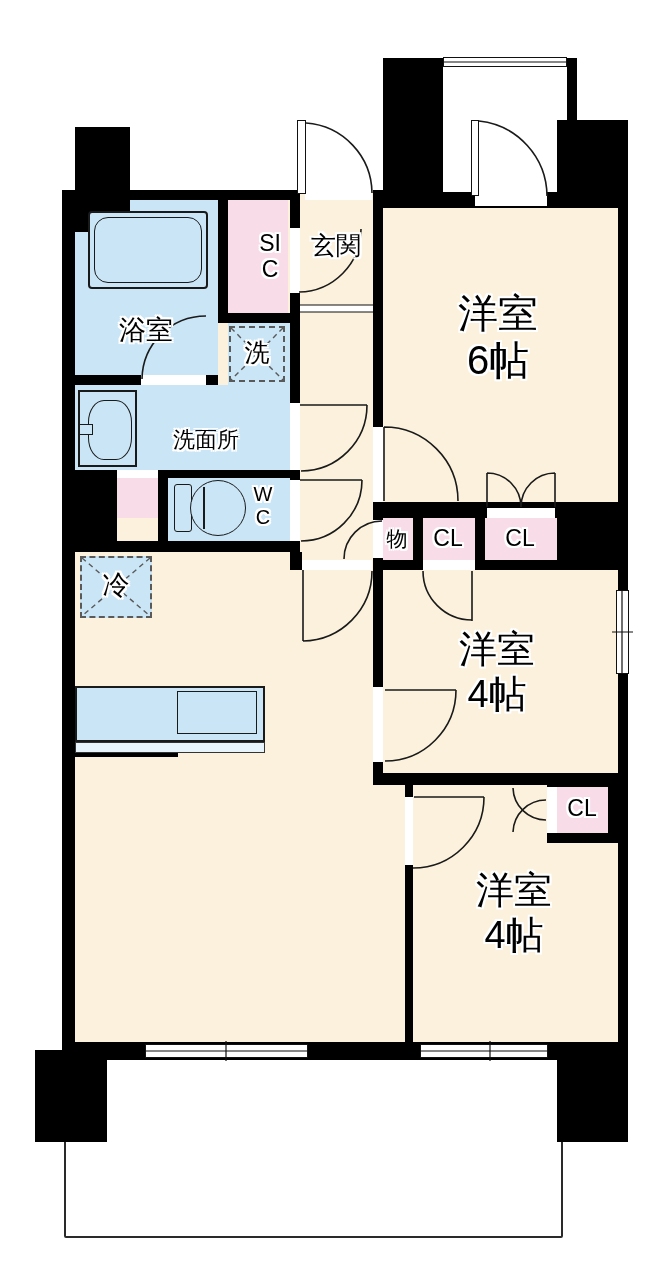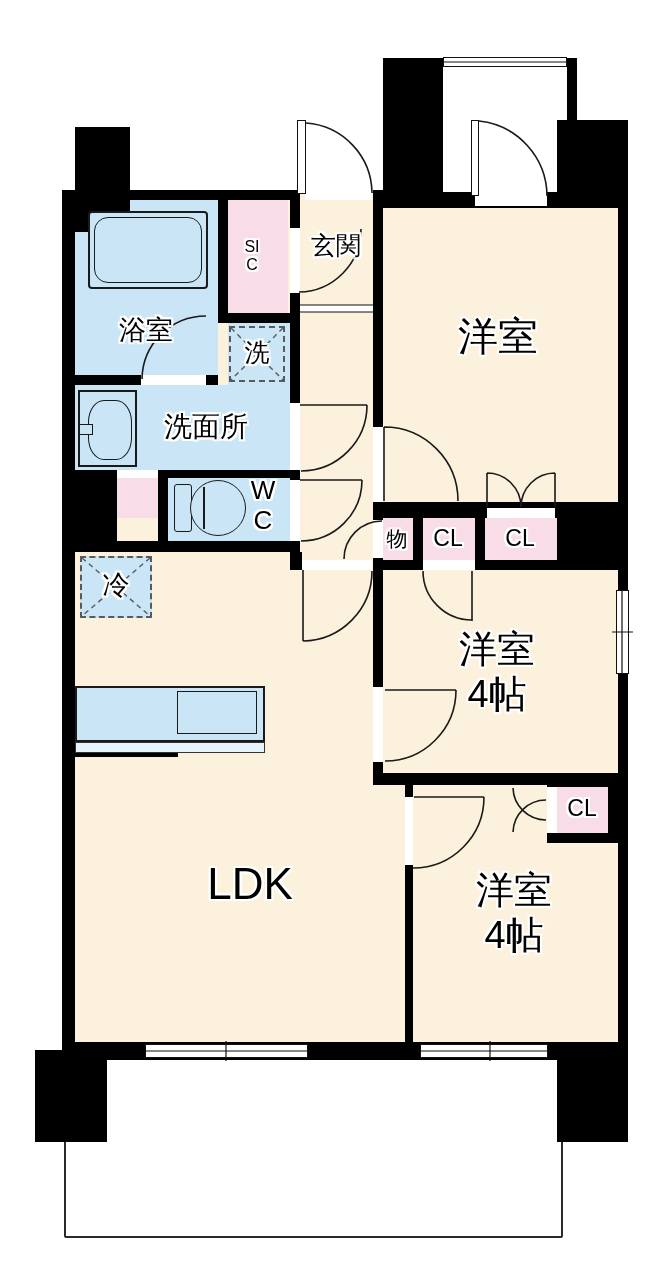--- a/index.html
+++ b/index.html
@@ -146,36 +146,36 @@
       <path d="M443,62 L567,62"></path>
       <path d="M622,590 L622,674 M612,632 L633,632"></path>
       <path d="M145,1051 L308,1051 M226,1041 L226,1061"></path>
       <path d="M420,1051 L548,1051 M490,1041 L490,1061"></path>
       <path d="M300,305 L373,305 M300,312 L373,312"></path>
     </g>
   </svg>
 
   <div class="lbl" style="left:146px;top:331px;font-size:27px">浴室</div>
   <div class="lbl" style="left:257px;top:353px;font-size:25px">洗</div>
-  <div class="lbl stack" style="left:252px;top:256px;font-size:16px;width:25px">SIC</div>
+  <div class="lbl stack" style="left:270px;top:256px;font-size:23px;width:25px">SIC</div>
   <div class="lbl" style="left:336px;top:246px;font-size:25px">玄関</div>
-  <div class="lbl" style="left:206px;top:427px;font-size:28px">洗面所</div>
-  <div class="lbl stack" style="left:263px;top:506px;font-size:26px;width:25px">WC</div>
+  <div class="lbl" style="left:206px;top:440px;font-size:22px">洗面所</div>
+  <div class="lbl stack" style="left:263px;top:506px;font-size:20px;width:25px">WC</div>
   <div class="lbl" style="left:116px;top:586px;font-size:27px">冷</div>
   <div class="lbl" style="left:397px;top:539px;font-size:21px">物</div>
   <div class="lbl" style="left:448px;top:539px;font-size:23px">CL</div>
   <div class="lbl" style="left:520px;top:539px;font-size:23px">CL</div>
   <div class="lbl" style="left:582px;top:809px;font-size:23px">CL</div>
   <div class="lbl" style="left:498px;top:337px;font-size:40px;white-space:normal;width:220px">
     <div>洋室</div>
+    <div>6帖</div>
   </div>
   <div class="lbl" style="left:497px;top:672px;font-size:38px;white-space:normal;width:220px">
     <div>洋室</div>
     <div>4帖</div>
   </div>
   <div class="lbl" style="left:514px;top:913px;font-size:38px;white-space:normal;width:220px">
     <div>洋室</div>
     <div>4帖</div>
   </div>
   <div class="lbl" style="left:250px;top:884px;font-size:44px;white-space:normal;width:300px">
-    <div>LDK</div>
   </div>
 </div>
 
 </body></html>

